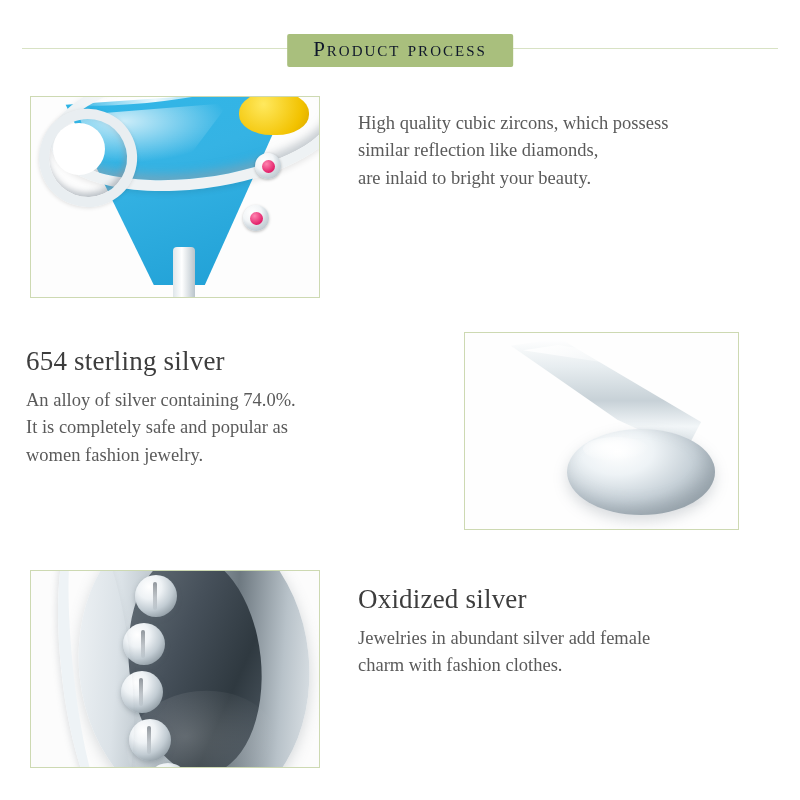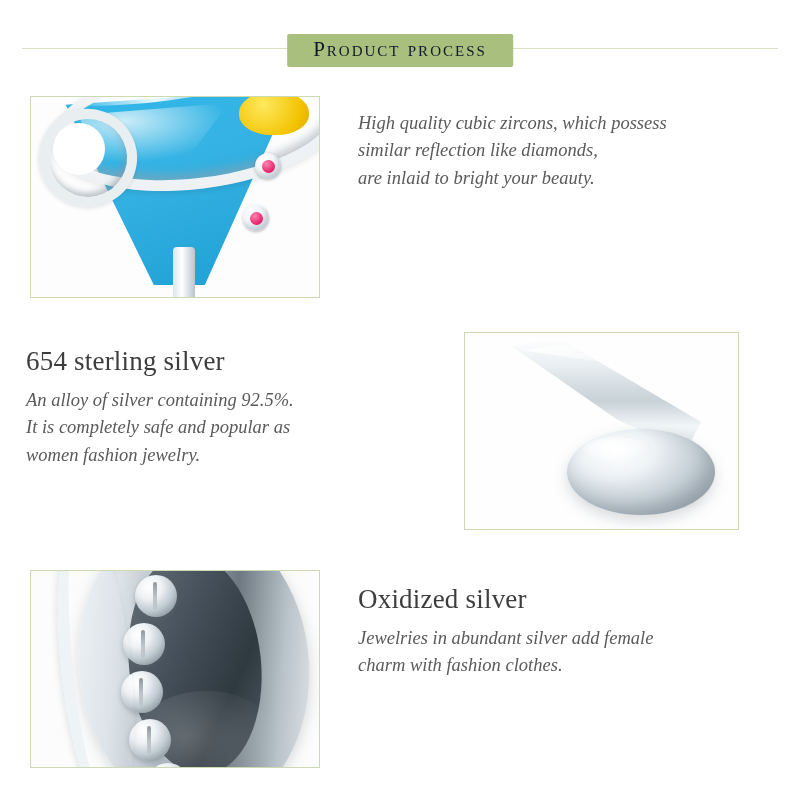--- a/index.html
+++ b/index.html
@@ -65,21 +65,20 @@
     font-weight: normal;
     letter-spacing: 0.2px;
   }
   .sec-body {
     font-family: "Liberation Serif", serif;
     font-size: 18.5px;
     line-height: 1.48;
     color: #5a5a5a;
     margin: 0;
     white-space: pre-line;
-    font-style: italic;
   }
 
   
   .photo {
     border: 1px solid #cdd9b2;
     box-sizing: border-box;
     position: relative;
     overflow: hidden;
     background: #ffffff;
     flex: none;
@@ -304,21 +303,21 @@
   <div class="section-text" style="margin-left:38px; width:420px;">
     <p class="sec-body">High quality cubic zircons, which possess
 similar reflection like diamonds,
 are inlaid to bright your beauty.</p>
   </div>
 </div>
 
 <div class="section" style="left:26px; top:332px;">
   <div class="section-text" style="width:430px;">
     <h2 class="sec-title">654 sterling silver</h2>
-    <p class="sec-body">An alloy of silver containing 92.5%.
+    <p class="sec-body">An alloy of silver containing 74.0%.
 It is completely safe and popular as
 women fashion jewelry.</p>
   </div>
   <div class="photo" id="photo2" style="margin-left:8px;">
     <div class="bg"></div>
     <div class="stem"></div>
     <div class="stem-hi"></div>
     <div class="base-shadow"></div>
     <div class="base"></div>
     <div class="base-hi"></div>

